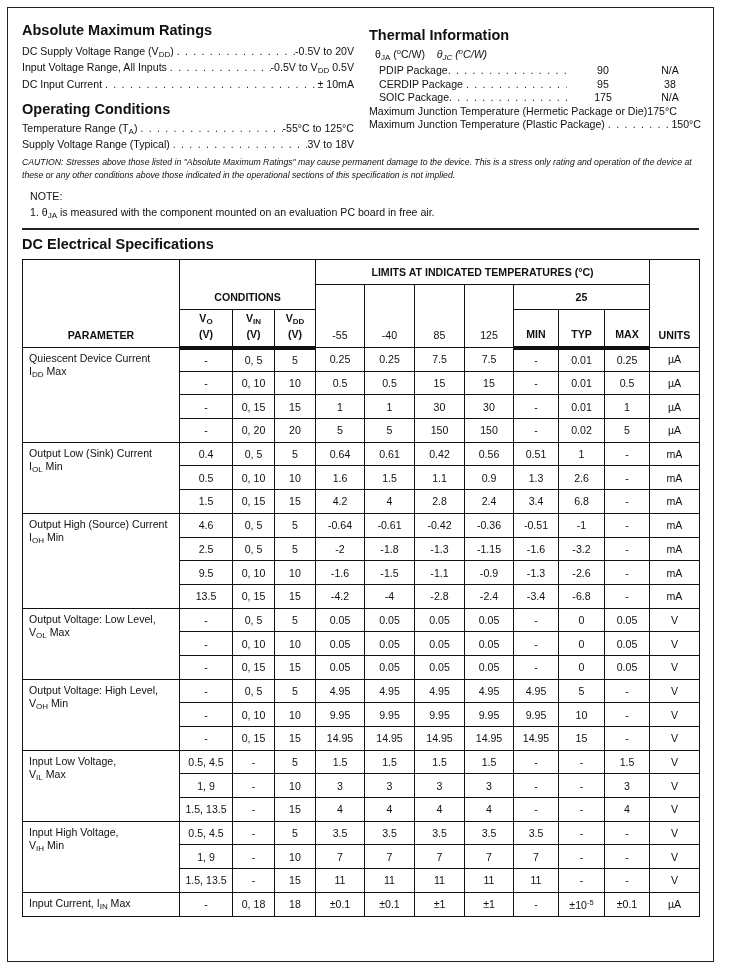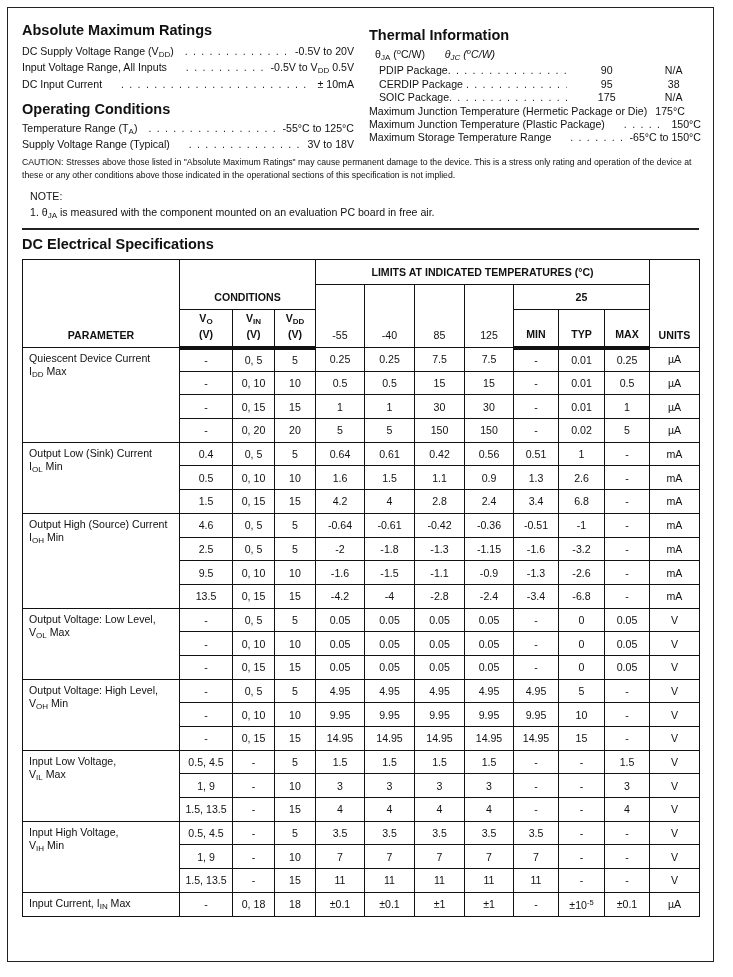--- a/index.html
+++ b/index.html
@@ -2,28 +2,28 @@
 <html><head>
 <meta charset="utf-8">
 <style>
   html, body { margin: 0; padding: 0; background: #ffffff; }
   body { width: 733px; height: 977px; position: relative; overflow: hidden;
          font-family: "Liberation Sans", "DejaVu Sans", sans-serif; color: #111; }
   .frame { position: absolute; left: 7px; top: 7px; width: 707px; height: 955px;
            border: 1.5px solid #222; box-sizing: border-box; }
   .h2 { position: absolute; font-weight: bold; font-size: 14.5px; color: #111; }
   .spec { position: absolute; font-size: 10.6px; line-height: 13.4px; }
-  .spec .row { display: flex; white-space: nowrap; gap: 8px; }
+  .spec .row { display: flex; white-space: nowrap; }
   .dots { flex: 1; overflow: hidden; white-space: nowrap; color: #222; letter-spacing: 1.2px; }
   .dots::before { content: ". . . . . . . . . . . . . . . . . . . . . . . . . . . . . . . . . . . . . . . . . . . . . . . . . . . . . . . . . . . . ."; }
   .val { text-align: right; }
   sub, .sub { font-size: 8px; vertical-align: -2px; }
   sup { font-size: 7.5px; vertical-align: 4px; }
   .caution { position: absolute; left: 22px; top: 156px; width: 680px;
-             font-size: 8.7px; line-height: 13.4px; color: #111; }
+             font-size: 8.7px; font-style: italic; line-height: 13.4px; color: #111; }
   .note-title { position: absolute; left: 22px; top: 190px; font-size: 10.6px; margin-left: 8px; }
   .note-item { position: absolute; left: 30px; top: 206px; font-size: 10.6px; }
   .rule { position: absolute; left: 22px; top: 228px; width: 677px; height: 1.5px; background: #222; }
 
   table.dc { position: absolute; left: 22px; top: 259px; border-collapse: collapse;
              font-size: 10.6px; table-layout: fixed; }
   table.dc td { border: 1px solid #111; text-align: center; padding: 0; height: 23.7px;
                 box-sizing: border-box; white-space: nowrap; }
   table.dc th { border: 1px solid #111; font-weight: bold; font-size: 10.6px; padding: 0;
                 box-sizing: border-box; }
@@ -100,25 +100,20 @@
     <span style="width:62px; text-align:center;">N/A</span>
   </div>
   <div class="row">
     <span>Maximum Junction Temperature (Hermetic Package or Die)</span>
     <span>175°C</span>
   </div>
   <div class="row">
     <span>Maximum Junction Temperature (Plastic Package)</span>&nbsp;
     <span class="dots"></span>
     <span class="val">150°C</span>
-  </div>
-  <div class="row">
-    <span>Maximum Storage Temperature Range</span>&nbsp;
-    <span class="dots"></span>
-    <span class="val">-65°C to 150°C</span>
   </div>
 </div>
 
 <div class="caution">CAUTION: Stresses above those listed in "Absolute Maximum Ratings" may cause permanent damage to the device. This is a stress only rating and operation of the device at these or any other conditions above those indicated in the operational sections of this specification is not implied.</div>
 <div class="note-title">NOTE:</div>
 <div class="note-item">
   <span>1.</span>
   <span>θ<span class="sub">JA</span></span><span> is measured with the component mounted on an evaluation PC board in free air.</span>
 </div>
 <div class="rule"></div>

